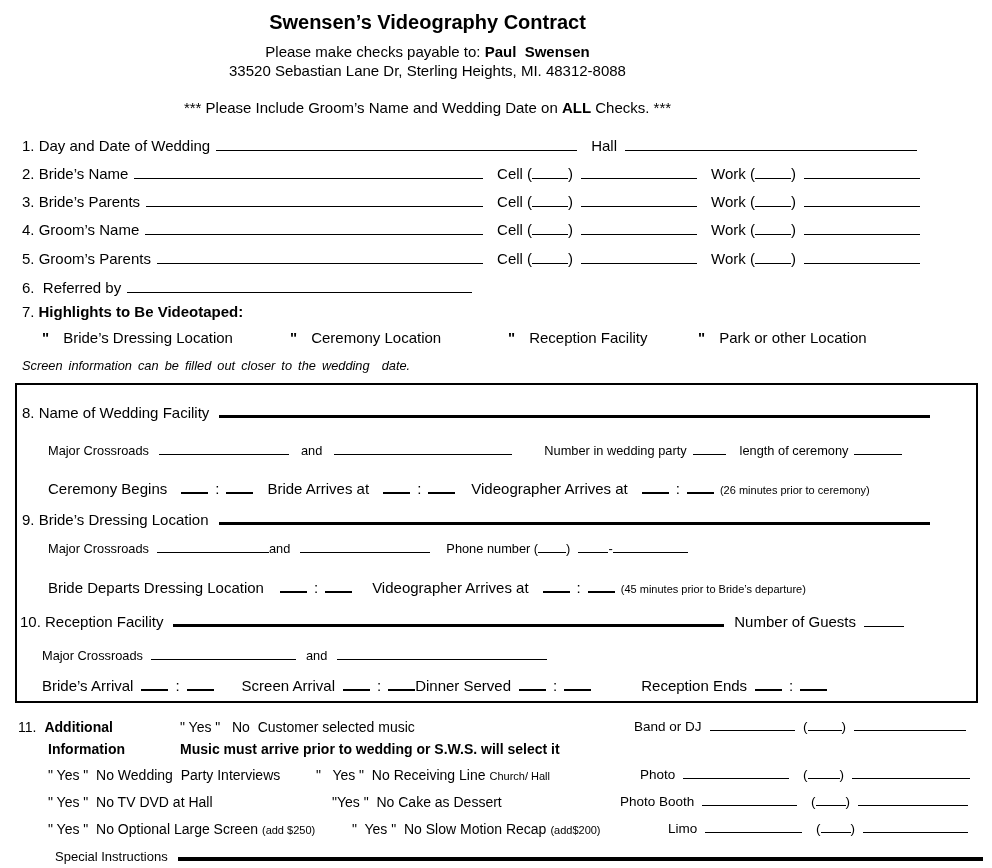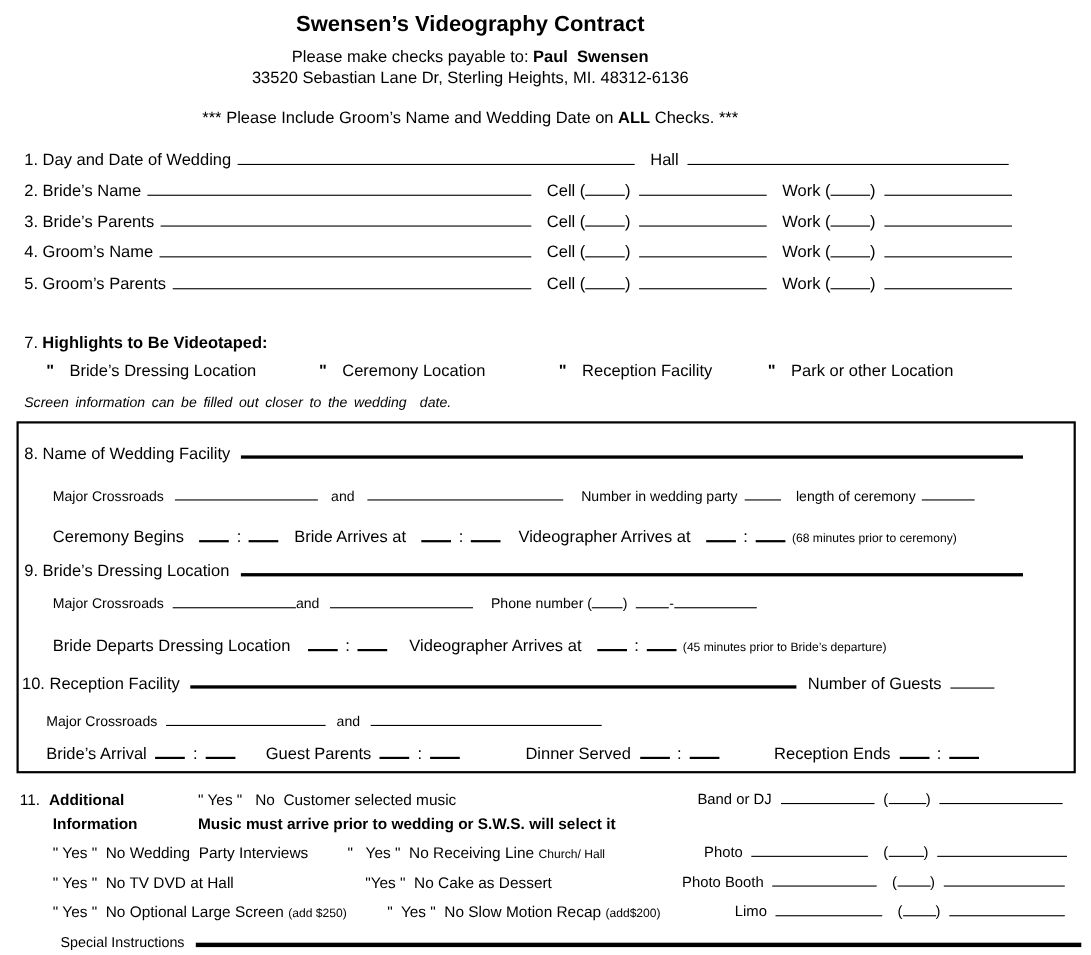--- a/index.html
+++ b/index.html
@@ -19,34 +19,34 @@
   .title { font-size:20px; }
   .row { position:absolute; display:flex; align-items:baseline; }
   .abs { position:absolute; white-space:pre; }
   .bl { display:inline-block; height:4px; border-bottom:1.6px solid #000; margin-bottom:-2px; flex:0 0 auto; }
   .bl.grow { flex:1 1 auto; }
   .bl.th { border-bottom-width:3.5px; margin-bottom:-3px; }
   .bl.th4 { border-bottom-width:4px; margin-bottom:-4px; }
   .bl.tm { width:27px; border-bottom-width:2.2px; }
   .cl { margin:0 7px; white-space:pre; }
   .ml4{margin-left:4px}.ml6{margin-left:6px}.ml8{margin-left:8px}.ml10{margin-left:10px}
-  .ml12{margin-left:12px}.ml14{margin-left:14px}.ml16{margin-left:16px}.ml18{margin-left:16px}
+  .ml12{margin-left:12px}.ml14{margin-left:14px}.ml16{margin-left:16px}.ml18{margin-left:32px}
   .ml20{margin-left:20px}.ml28{margin-left:28px}
-  .ml50{margin-left:50px}.ml60{margin-left:60px}.mr8{margin-right:8px}.mr14{margin-right:14px}
+  .ml50{margin-left:50px}.ml60{}.mr8{margin-right:8px}.mr14{margin-right:14px}
   .box { position:absolute; left:15px; top:383px; width:963px; height:320px; border:2px solid #000; }
   .note-sp { word-spacing:2.5px; }
 </style>
 </head>
 <body>
 
 <div class="page">
 
   <div class="hrow title b" style="top:11px">Swensen’s Videography Contract</div>
   <div class="hrow" style="top:43px"><span class="t">Please make checks payable to: </span><span class="t b">Paul  Swensen</span></div>
-  <div class="hrow" style="top:62px">33520 Sebastian Lane Dr, Sterling Heights, MI. 48312-6136</div>
+  <div class="hrow" style="top:62px">33520 Sebastian Lane Dr, Sterling Heights, MI. 48312-8088</div>
   <div class="hrow" style="top:99px"><span class="t">*** Please Include Groom’s Name and Wedding Date on </span><span class="t b">ALL</span><span class="t"> Checks. ***</span></div>
 
   <div class="row" style="top:137px; left:22px; width:895px">
     <span class="t">1. Day and Date of Wedding</span>
     <span class="bl grow ml6 mr14"></span>
     <span class="t">Hall</span>
     <span class="bl ml8" style="width:292px"></span>
   </div>
 
   <div class="row" style="top:165px; left:22px; width:898px">
@@ -94,20 +94,24 @@
     <span class="t">Cell (</span>
     <span class="bl" style="width:36px"></span>
     <span class="t">)</span>
     <span class="bl ml8" style="width:116px"></span>
     <span class="t ml14">Work (</span>
     <span class="bl" style="width:36px"></span>
     <span class="t">)</span>
     <span class="bl ml8" style="width:116px"></span>
   </div>
 
+  <div class="row" style="top:279px; left:22px; width:450px">
+    <span class="t">6.  Referred by</span>
+    <span class="bl grow ml6"></span>
+  </div>
 
   <div class="abs" style="top:303px; left:22px"><span class="t">7.</span><span class="t b ml4">Highlights to Be Videotaped:</span></div>
 
   <div class="abs" style="top:329px; left:42px"><span class="t b">"</span><span class="t ml14">Bride’s Dressing Location</span></div>
   <div class="abs" style="top:329px; left:290px"><span class="t b">"</span><span class="t ml14">Ceremony Location</span></div>
   <div class="abs" style="top:329px; left:508px"><span class="t b">"</span><span class="t ml14">Reception Facility</span></div>
   <div class="abs" style="top:329px; left:698px"><span class="t b">"</span><span class="t ml14">Park or other Location</span></div>
 
   <div class="abs i sub note-sp" style="top:358px; left:22px">Screen information can be filled out closer to the wedding  date.</div>
 
@@ -135,21 +139,21 @@
     <span class="cl">:</span>
     <span class="bl tm"></span>
     <span class="t ml14">Bride Arrives at</span>
     <span class="bl tm ml14"></span>
     <span class="cl">:</span>
     <span class="bl tm"></span>
     <span class="t ml16">Videographer Arrives at</span>
     <span class="bl tm ml14"></span>
     <span class="cl">:</span>
     <span class="bl tm"></span>
-    <span class="t sm ml6">(68 minutes prior to ceremony)</span>
+    <span class="t sm ml6">(26 minutes prior to ceremony)</span>
   </div>
 
   <div class="row" style="top:511px; left:22px; width:908px">
     <span class="t">9. Bride’s Dressing Location</span>
     <span class="bl grow th ml10"></span>
   </div>
 
   <div class="row sub" style="top:541px; left:48px; width:700px">
     <span class="t">Major Crossroads</span>
     <span class="bl ml8" style="width:112px"></span>
@@ -187,21 +191,21 @@
     <span class="bl ml8" style="width:145px"></span>
     <span class="t ml10">and</span>
     <span class="bl ml10" style="width:210px"></span>
   </div>
 
   <div class="row" style="top:677px; left:42px; width:905px">
     <span class="t">Bride’s Arrival</span>
     <span class="bl tm ml8"></span>
     <span class="cl">:</span>
     <span class="bl tm"></span>
-    <span class="t ml28">Guest Parents</span>
+    <span class="t ml28">Screen Arrival</span>
     <span class="bl tm ml8"></span>
     <span class="cl">:</span>
     <span class="bl tm"></span>
     <span class="t ml60">Dinner Served</span>
     <span class="bl tm ml8"></span>
     <span class="cl">:</span>
     <span class="bl tm"></span>
     <span class="t ml50">Reception Ends</span>
     <span class="bl tm ml8"></span>
     <span class="cl">:</span>

